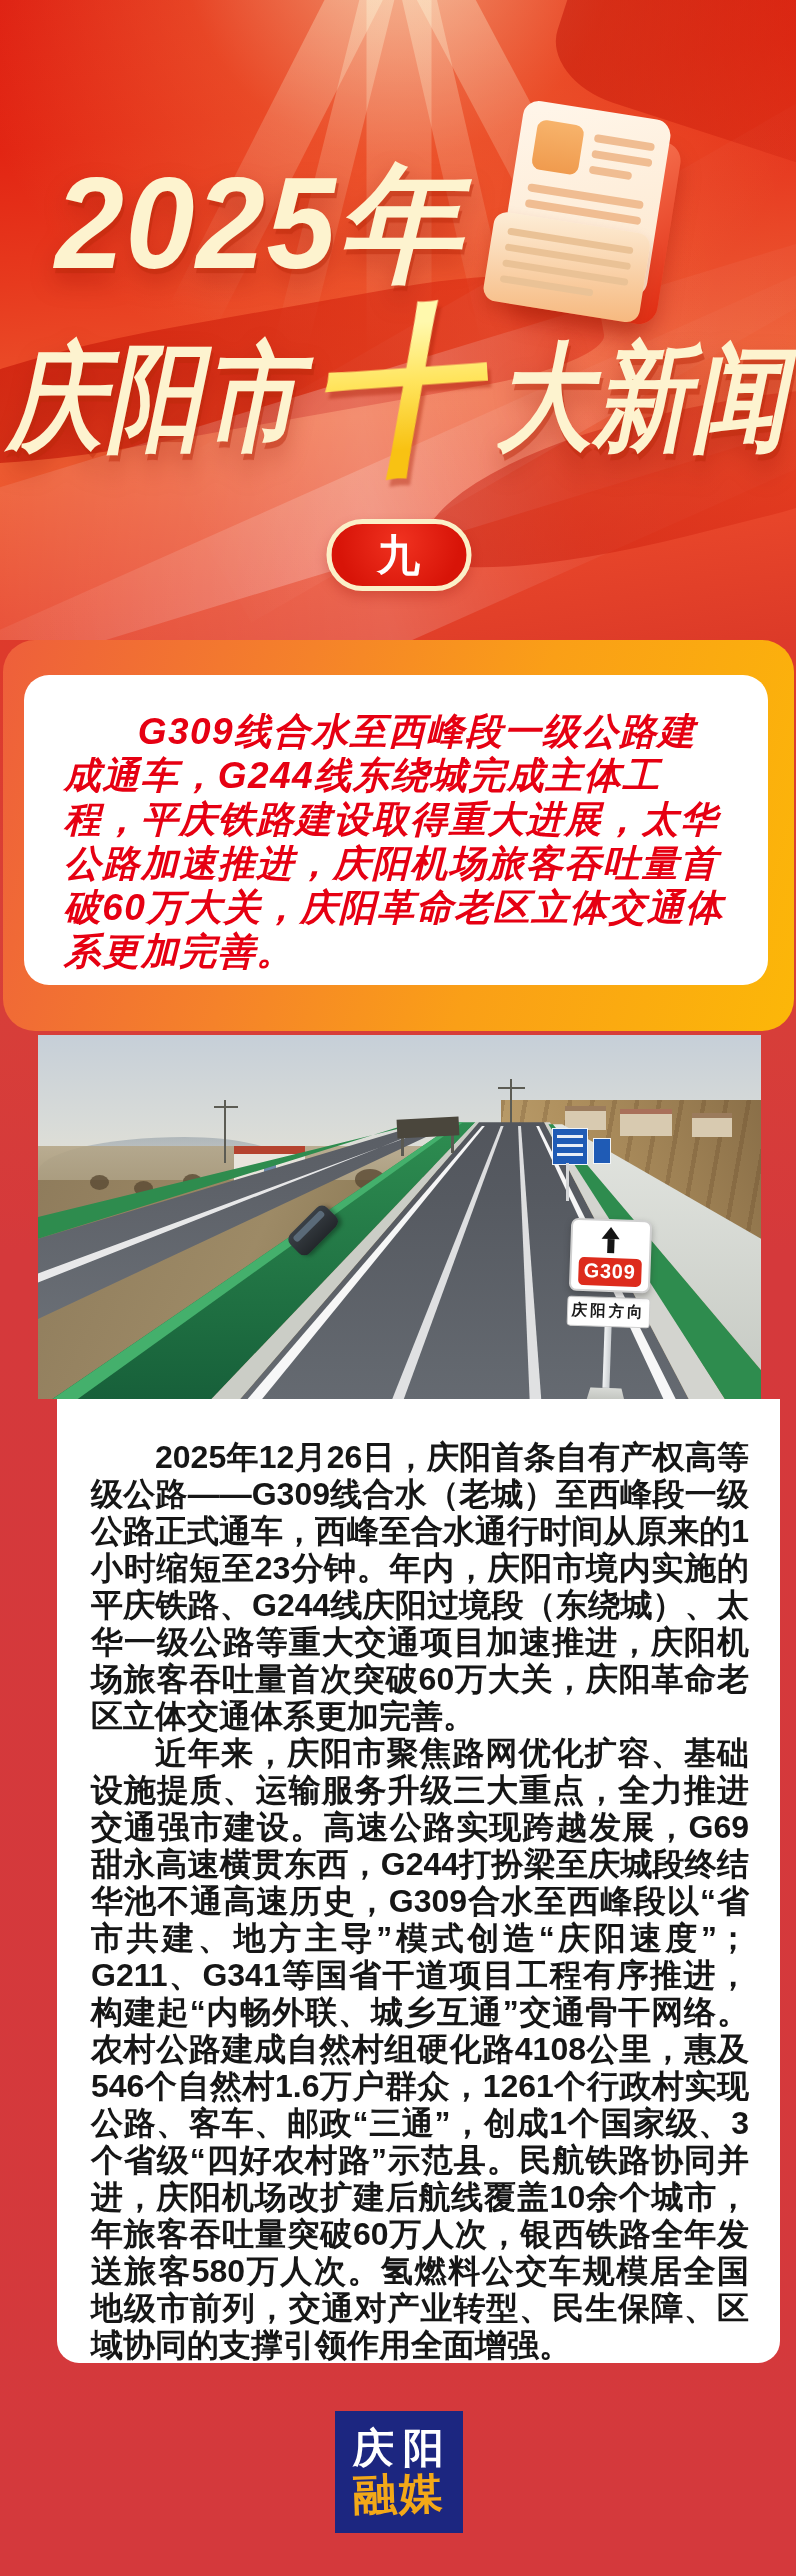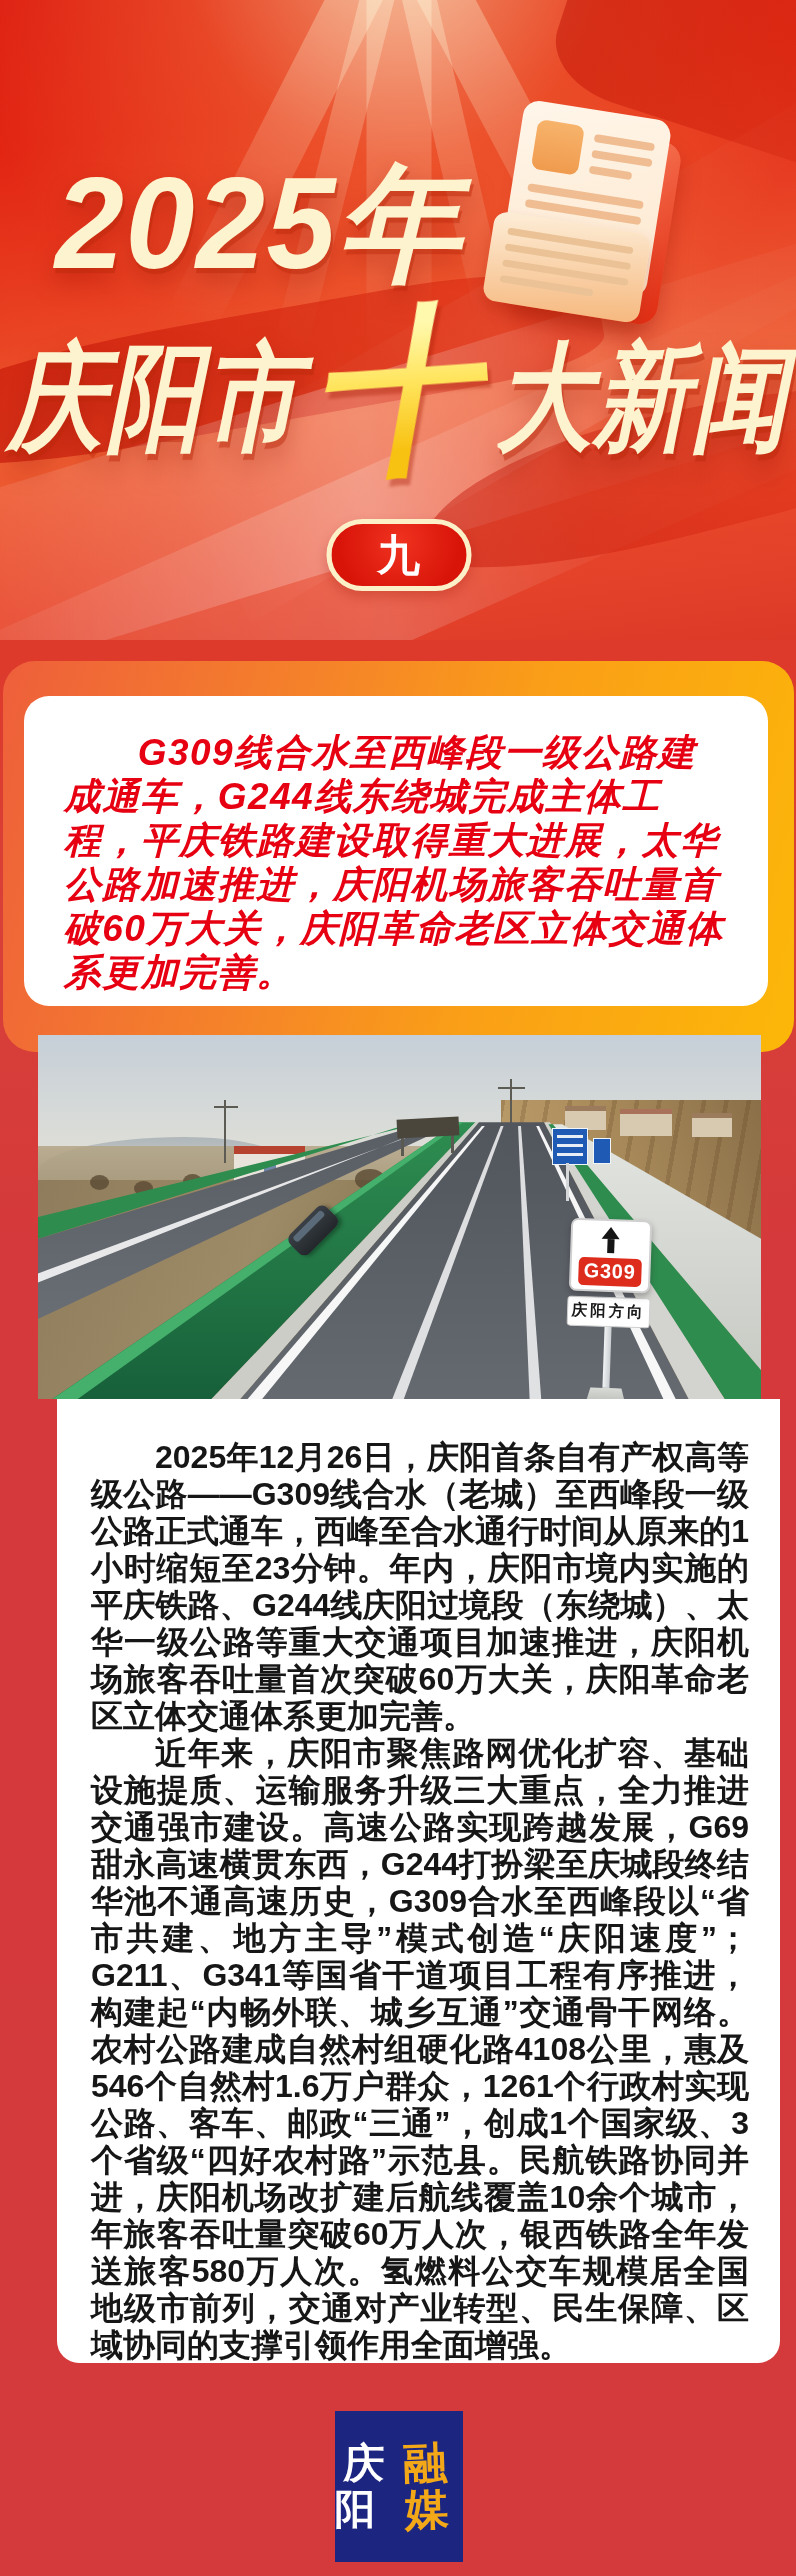--- a/index.html
+++ b/index.html
@@ -61,21 +61,21 @@
 
   .issue-badge{position:absolute;left:50%;top:519px;transform:translateX(-50%);
                width:145px;height:72px;border-radius:37px;box-sizing:border-box;
                background:radial-gradient(circle at 50% 28%,#f03220,#d81408 75%);
                border:5.2px solid #fbf0c8;display:flex;align-items:center;justify-content:center;
                box-shadow:0 5.9px 11.8px rgba(150,10,0,.25);}
   .issue-badge span{color:#ffffff;font-size:43px;font-weight:bold;line-height:1;}
 
   
   .summary-card{position:absolute;left:3px;top:640px;width:791px;height:391px;border-radius:32px;
-                background:linear-gradient(105deg,#ee5f3b 0%,#f5822a 35%,#fa9f17 62%,#fcb708 100%);margin-top:21px;}
+                background:linear-gradient(105deg,#ee5f3b 0%,#f5822a 35%,#fa9f17 62%,#fcb708 100%);}
   .summary-inner{position:absolute;left:20.7px;top:35px;width:744px;height:310px;border-radius:25px;
                  background:#ffffff;box-sizing:border-box;padding:35px 40px 0 40px;}
   .summary-text{margin:0;color:#e60012;font-size:37px;line-height:44px;font-weight:bold;font-style:italic;
                 text-indent:2em;letter-spacing:1.5px;}
 
   
   .photo-card{position:absolute;left:38px;top:1035px;width:723px;height:364px;overflow:hidden;background:#aab3ba;}
   .ab{position:absolute;}
   .sky{left:0;top:0;width:100%;height:161px;background:linear-gradient(180deg,#c6cfd8 0%,#d8dbd8 55%,#e9e3d4 100%);}
   .haze{left:0;top:102px;width:244px;height:59px;border-radius:60% 40% 0 0;
@@ -149,22 +149,22 @@
   .sign-base{width:43px;height:22px;margin:0 auto;background:linear-gradient(#d8dad6,#b0b3ad);
              clip-path:polygon(14% 0,86% 0,100% 100%,0 100%);}
 
   
   .article-card{position:absolute;left:38px;top:1399px;width:723px;height:964px;background:#ffffff;
                 border-radius:0 0 22px 22px;box-sizing:border-box;padding:40px 31px 0 34px;margin-left:19px;}
   .article-card p{margin:0;color:#161616;font-size:32px;line-height:37px;font-weight:bold;
                   text-indent:2em;text-align:justify;letter-spacing:0;}
 
   
-  .logo{position:absolute;left:50%;top:2411px;transform:translateX(-50%);width:128px;height:151px;
-        background:#1c2680;display:flex;flex-direction:row;align-items:center;justify-content:center;}
+  .logo{position:absolute;left:50%;top:2411px;transform:translateX(-50%);width:128px;height:122px;
+        background:#1c2680;display:flex;flex-direction:column;align-items:center;justify-content:center;}
   .logo-top{color:#ffffff;font-family:"Liberation Serif","DejaVu Serif",serif;font-size:41px;line-height:1.1;
             font-weight:bold;letter-spacing:8.9px;text-indent:8.9px;}
   .logo-bottom{color:#f3a818;font-family:"DejaVu Serif","Liberation Serif",serif;font-size:44px;line-height:1.05;
             font-weight:bold;letter-spacing:1.5px;transform:rotate(-2deg);}
 </style>
 </head>
 <body>
 
 <div class="page">
 

